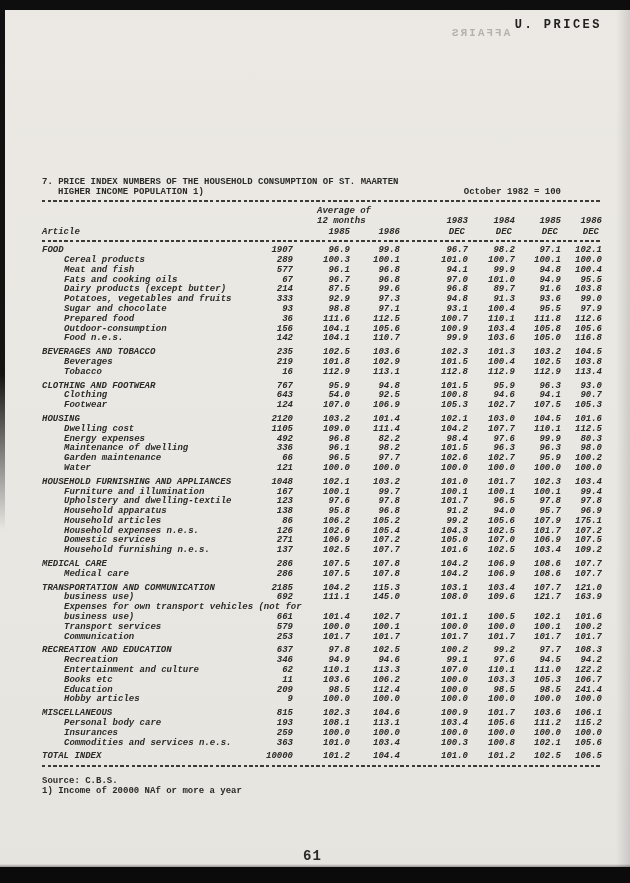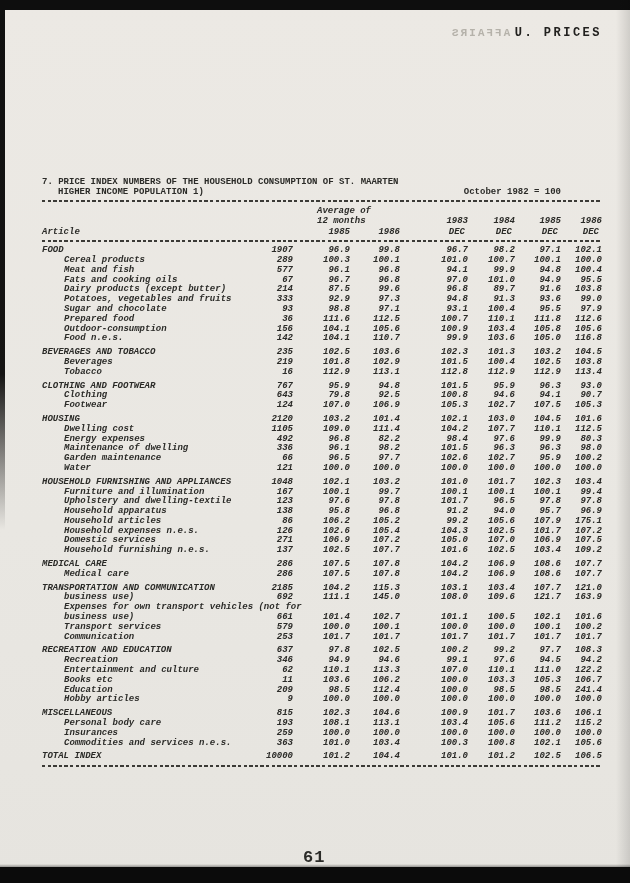--- a/index.html
+++ b/index.html
@@ -18,21 +18,21 @@
   .band-top    { position:absolute; top:0; left:0; width:100%; height:10px; background:#0e0e0e; }
   .band-bottom { position:absolute; bottom:0; left:0; width:100%; height:16px; background:#0b0b0b; }
   .band-bottom::before { content:""; position:absolute; top:-3px; left:0; width:100%; height:3px;
     background:linear-gradient(180deg, rgba(0,0,0,0), rgba(0,0,0,0.35)); }
   .band-left   { position:absolute; top:10px; left:0; width:5px; height:520px;
     background:linear-gradient(180deg, #101010 0%, #151413 70%, rgba(20,20,20,0) 100%); }
   .shadow-right { position:absolute; top:0; right:0; width:14px; height:100%;
     background:linear-gradient(90deg, rgba(0,0,0,0), rgba(0,0,0,0.12)); }
 
   
-  .hdr-right { position:absolute; top:26px; right:28px; font-size:12px; letter-spacing:2.5px; color:#22211f; }
+  .hdr-right { position:absolute; top:18px; right:28px; font-size:12px; letter-spacing:2.5px; color:#22211f; }
   .bleed {
     position:absolute; top:27px; right:120px; font-size:11px; letter-spacing:2px;
     color:rgba(115,110,100,0.45); transform:scaleX(-1); filter:blur(0.4px);
   }
 
   
   .content { position:absolute; left:42px; top:177px; width:559px; }
   .tline { line-height:10px; white-space:nowrap; }
   .title-row2 { display:flex; line-height:10px; white-space:nowrap; }
   .title-row2 .t2 { padding-left:16px; }
@@ -55,21 +55,21 @@
   .c-v4 { flex:0 0 46px; }
   .c-v5 { flex:0 0 41px; }
   .avg-span { flex:0 0 107px; padding-left:24px; }
   .weight-shift { position:relative; left:18px; }
   .mini-dashes { width:83px; height:2px; margin-top:4px;
     background-image:repeating-linear-gradient(90deg,#3b3a36 0 3.4px, rgba(0,0,0,0) 3.4px 5.6px); }
   .dec-pad { padding-right:3px; }
   .rgap { height:4px; }
 
   .footer-block { margin-top:9px; }
-  .page-num { position:absolute; left:303px; top:848px; font-size:17px; letter-spacing:1px; }
+  .page-num { position:absolute; left:303px; top:848px; font-size:14px; letter-spacing:1px; }
 </style>
 </head>
 <body>
 
 <div class="scan">
 
   <div class="band-top"></div>
   <div class="band-left"></div>
   <div class="shadow-right"></div>
 
@@ -258,21 +258,21 @@
           <span class="c-num c-v0">95.9</span>
           <span class="c-num c-v1">94.8</span>
           <span class="c-num c-v2">101.5</span>
           <span class="c-num c-v3">95.9</span>
           <span class="c-num c-v4">96.3</span>
           <span class="c-num c-v5">93.0</span>
         </div>
         <div class="trow sub-row">
           <span class="c-lbl ind">Clothing</span>
           <span class="c-num c-w">643</span>
-          <span class="c-num c-v0">79.8</span>
+          <span class="c-num c-v0">54.0</span>
           <span class="c-num c-v1">92.5</span>
           <span class="c-num c-v2">100.8</span>
           <span class="c-num c-v3">94.6</span>
           <span class="c-num c-v4">94.1</span>
           <span class="c-num c-v5">90.7</span>
         </div>
         <div class="trow sub-row">
           <span class="c-lbl ind">Footwear</span>
           <span class="c-num c-w">124</span>
           <span class="c-num c-v0">107.0</span>
@@ -616,18 +616,22 @@
           <span class="c-num c-v1">104.4</span>
           <span class="c-num c-v2">101.0</span>
           <span class="c-num c-v3">101.2</span>
           <span class="c-num c-v4">102.5</span>
           <span class="c-num c-v5">106.5</span>
         </div>
       </div>
 
     <div class="dashes"></div>
 
+    <div class="footer-block">
+      <div class="tline">Source: C.B.S.</div>
+      <div class="tline">1) Income of 20000 NAf or more a year</div>
+    </div>
   </div>
 
   <span class="page-num">61</span>
 
   <div class="band-bottom"></div>
 </div>
 
 </body></html>

